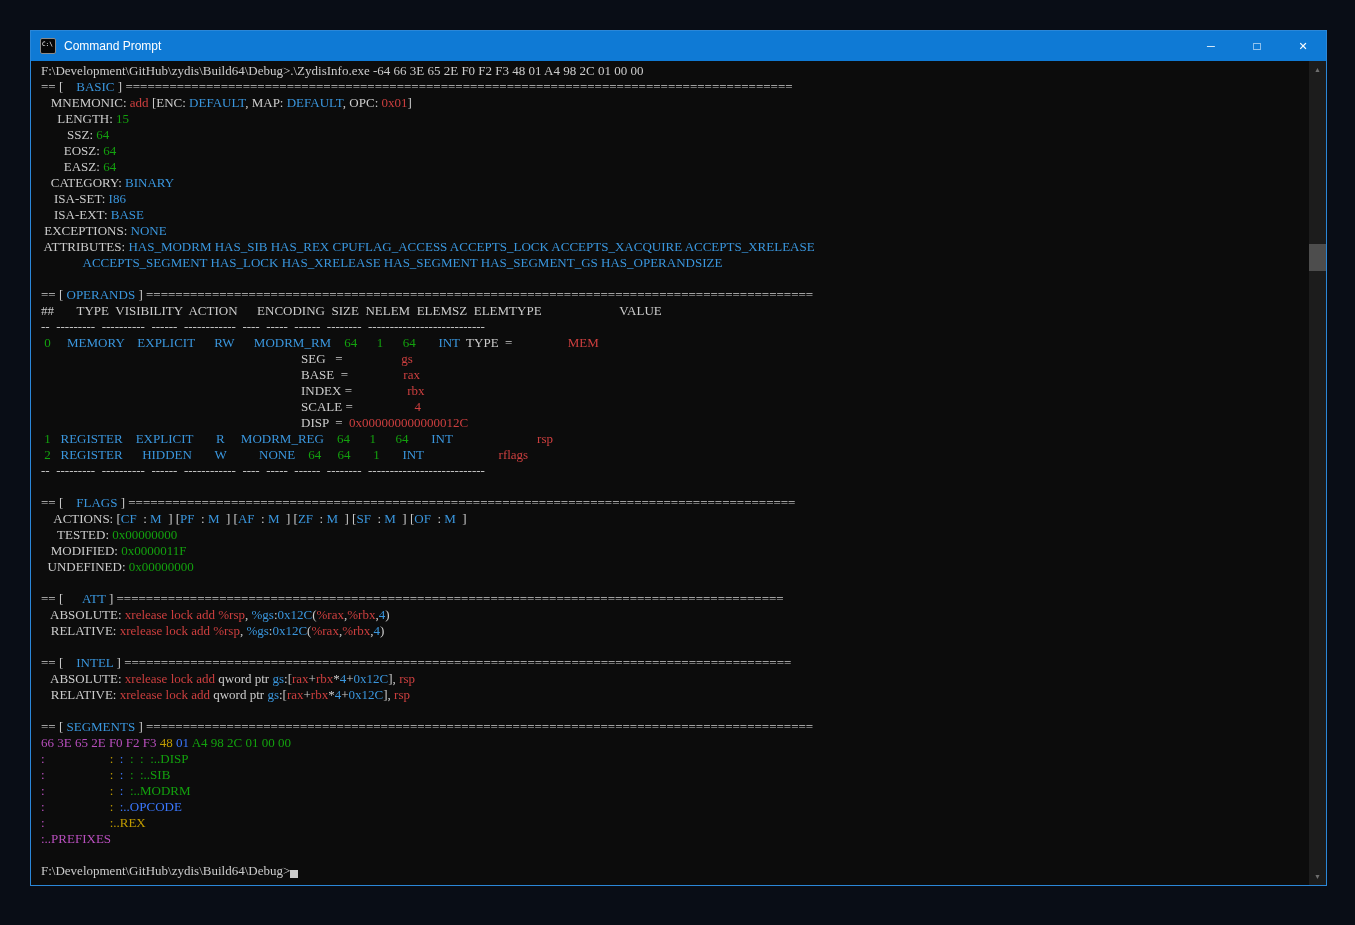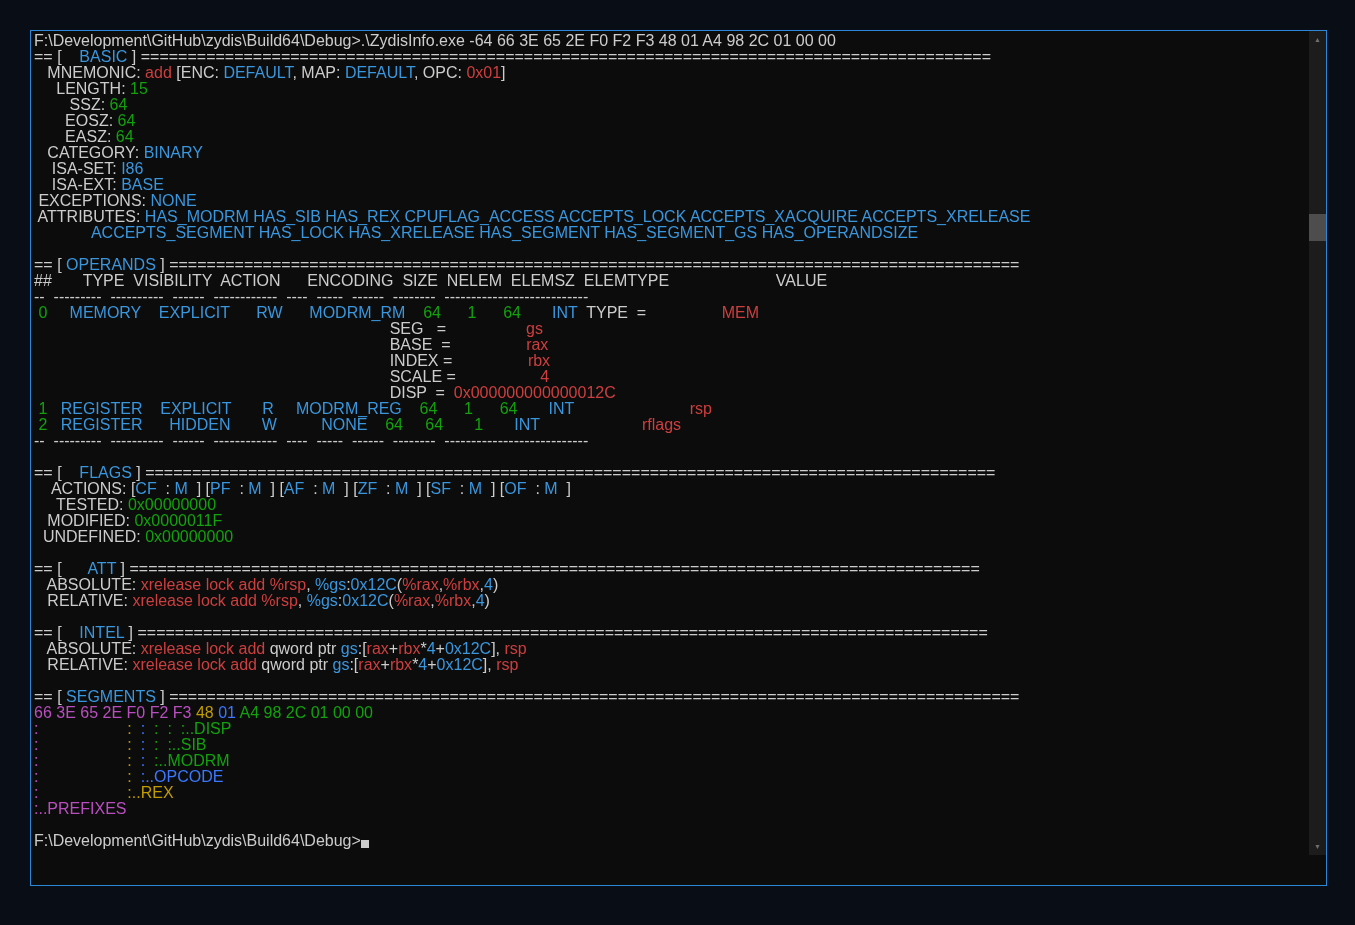--- a/index.html
+++ b/index.html
@@ -14,39 +14,50 @@
               border:1px solid #8a8a8a; border-radius:2px; flex:0 0 auto; overflow:hidden; }
   .cmd-icon-text { display:block; color:#ffffff; font-family:"DejaVu Sans Mono", monospace;
                    font-size:6px; line-height:7px; padding:1px 0 0 1px; }
   .title { color:#ffffff; font-size:12px; margin-left:8px; white-space:nowrap; }
   .controls { margin-left:auto; display:flex; height:100%; }
   .ctrl-btn { width:46px; height:100%; display:flex; align-items:center; justify-content:center;
               color:#ffffff; font-size:11px; cursor:default; }
   .ctrl-btn.maxi { font-size:12px; }
 
   .console { position:relative; width:100%; height:824px; background:#0C0C0C; overflow:hidden; }
-  .term { position:absolute; left:3px; top:2px; right:20px;
-          font-family:Liberation Sans, sans-serif;
-          font-size:16px; line-height:16px; color:#CCCCCC; }
+  .term { position:absolute; left:10px; top:2px; right:20px;
+          font-family:Liberation Serif, serif;
+          font-size:13px; line-height:16px; color:#CCCCCC; }
   .term-line { height:16px; white-space:pre; }
 
   .scrollbar { position:absolute; top:0; right:0; width:17px; height:100%; background:#1C1C1C; }
   .sb-arrow { position:absolute; left:0; width:17px; height:17px; color:#6E6E6E; font-size:7px;
               display:flex; align-items:center; justify-content:center; }
   .sb-arrow.up { top:0; }
   .sb-arrow.down { bottom:0; }
   .sb-thumb { position:absolute; left:0; top:183px; width:17px; height:27px; background:#4D4D4D; }
 
   .cursor { display:inline-block; width:8px; height:8px; background:#CCCCCC;
             vertical-align:bottom; margin-bottom:1px; }
 </style>
 </head>
 <body style="background: rgb(9, 13, 22);">
 
 <div class="window" style="border-color: rgb(43, 135, 216); background: rgb(12, 12, 12);">
+  <div class="titlebar" style="background: rgb(15, 122, 213);">
+    <div class="cmd-icon">
+      <span class="cmd-icon-text">C:\</span>
+    </div>
+    <span class="title">Command Prompt</span>
+    <div class="controls">
+      <div class="ctrl-btn">─</div>
+      <div class="ctrl-btn maxi">□</div>
+      <div class="ctrl-btn close">✕</div>
+    </div>
+  </div>
   <div class="console" style="background: rgb(12, 12, 12);">
     <pre id="terminal" class="term" style="color: rgb(204, 204, 204);"><div class="term-line"><span style="color: rgb(204, 204, 204);">F:\Development\GitHub\zydis\Build64\Debug&gt;.\ZydisInfo.exe -64 66 3E 65 2E F0 F2 F3 48 01 A4 98 2C 01 00 00</span></div><div class="term-line"><span style="color: rgb(204, 204, 204);">== [ </span><span style="color: rgb(58, 150, 221);">   BASIC</span><span style="color: rgb(204, 204, 204);"> ] </span><span style="color: rgb(204, 204, 204);">===========================================================================================</span></div><div class="term-line"><span style="color: rgb(204, 204, 204);">   MNEMONIC: </span><span style="color: rgb(205, 63, 63);">add</span><span style="color: rgb(204, 204, 204);"> [ENC: </span><span style="color: rgb(58, 150, 221);">DEFAULT</span><span style="color: rgb(204, 204, 204);">, MAP: </span><span style="color: rgb(58, 150, 221);">DEFAULT</span><span style="color: rgb(204, 204, 204);">, OPC: </span><span style="color: rgb(205, 63, 63);">0x01</span><span style="color: rgb(204, 204, 204);">]</span></div><div class="term-line"><span style="color: rgb(204, 204, 204);">     LENGTH: </span><span style="color: rgb(19, 161, 14);">15</span></div><div class="term-line"><span style="color: rgb(204, 204, 204);">        SSZ: </span><span style="color: rgb(19, 161, 14);">64</span></div><div class="term-line"><span style="color: rgb(204, 204, 204);">       EOSZ: </span><span style="color: rgb(19, 161, 14);">64</span></div><div class="term-line"><span style="color: rgb(204, 204, 204);">       EASZ: </span><span style="color: rgb(19, 161, 14);">64</span></div><div class="term-line"><span style="color: rgb(204, 204, 204);">   CATEGORY: </span><span style="color: rgb(58, 150, 221);">BINARY</span></div><div class="term-line"><span style="color: rgb(204, 204, 204);">    ISA-SET: </span><span style="color: rgb(58, 150, 221);">I86</span></div><div class="term-line"><span style="color: rgb(204, 204, 204);">    ISA-EXT: </span><span style="color: rgb(58, 150, 221);">BASE</span></div><div class="term-line"><span style="color: rgb(204, 204, 204);"> EXCEPTIONS: </span><span style="color: rgb(58, 150, 221);">NONE</span></div><div class="term-line"><span style="color: rgb(204, 204, 204);"> ATTRIBUTES: </span><span style="color: rgb(58, 150, 221);">HAS_MODRM HAS_SIB HAS_REX CPUFLAG_ACCESS ACCEPTS_LOCK ACCEPTS_XACQUIRE ACCEPTS_XRELEASE</span></div><div class="term-line"><span style="color: rgb(204, 204, 204);">             </span><span style="color: rgb(58, 150, 221);">ACCEPTS_SEGMENT HAS_LOCK HAS_XRELEASE HAS_SEGMENT HAS_SEGMENT_GS HAS_OPERANDSIZE</span></div><div class="term-line"></div><div class="term-line"><span style="color: rgb(204, 204, 204);">== [ </span><span style="color: rgb(58, 150, 221);">OPERANDS</span><span style="color: rgb(204, 204, 204);"> ] </span><span style="color: rgb(204, 204, 204);">===========================================================================================</span></div><div class="term-line"><span style="color: rgb(204, 204, 204);">##</span><span style="color: rgb(204, 204, 204);">       </span><span style="color: rgb(204, 204, 204);">TYPE  VISIBILITY  ACTION</span><span style="color: rgb(204, 204, 204);">      </span><span style="color: rgb(204, 204, 204);">ENCODING  SIZE  NELEM  ELEMSZ  ELEMTYPE</span><span style="color: rgb(204, 204, 204);">                        </span><span style="color: rgb(204, 204, 204);">VALUE</span></div><div class="term-line"><span style="color: rgb(204, 204, 204);">--  </span><span style="color: rgb(204, 204, 204);">---------</span><span style="color: rgb(204, 204, 204);">  </span><span style="color: rgb(204, 204, 204);">----------</span><span style="color: rgb(204, 204, 204);">  </span><span style="color: rgb(204, 204, 204);">------</span><span style="color: rgb(204, 204, 204);">  </span><span style="color: rgb(204, 204, 204);">------------</span><span style="color: rgb(204, 204, 204);">  </span><span style="color: rgb(204, 204, 204);">----</span><span style="color: rgb(204, 204, 204);">  </span><span style="color: rgb(204, 204, 204);">-----</span><span style="color: rgb(204, 204, 204);">  </span><span style="color: rgb(204, 204, 204);">------</span><span style="color: rgb(204, 204, 204);">  </span><span style="color: rgb(204, 204, 204);">--------</span><span style="color: rgb(204, 204, 204);">  </span><span style="color: rgb(204, 204, 204);">---------------------------</span></div><div class="term-line"><span style="color: rgb(19, 161, 14);"> 0</span><span style="color: rgb(204, 204, 204);">     </span><span style="color: rgb(58, 150, 221);">MEMORY</span><span style="color: rgb(204, 204, 204);">    </span><span style="color: rgb(58, 150, 221);">EXPLICIT</span><span style="color: rgb(204, 204, 204);">      </span><span style="color: rgb(58, 150, 221);">RW</span><span style="color: rgb(204, 204, 204);">      </span><span style="color: rgb(58, 150, 221);">MODRM_RM</span><span style="color: rgb(204, 204, 204);">    </span><span style="color: rgb(19, 161, 14);">64</span><span style="color: rgb(204, 204, 204);">      </span><span style="color: rgb(19, 161, 14);">1</span><span style="color: rgb(204, 204, 204);">      </span><span style="color: rgb(19, 161, 14);">64</span><span style="color: rgb(204, 204, 204);">       </span><span style="color: rgb(58, 150, 221);">INT</span><span style="color: rgb(204, 204, 204);">  TYPE  =</span><span style="color: rgb(204, 204, 204);">                 </span><span style="color: rgb(205, 63, 63);">MEM</span></div><div class="term-line"><span style="color: rgb(204, 204, 204);">                                                                                </span><span style="color: rgb(204, 204, 204);">SEG   =</span><span style="color: rgb(204, 204, 204);">                  </span><span style="color: rgb(205, 63, 63);">gs</span></div><div class="term-line"><span style="color: rgb(204, 204, 204);">                                                                                </span><span style="color: rgb(204, 204, 204);">BASE  =</span><span style="color: rgb(204, 204, 204);">                 </span><span style="color: rgb(205, 63, 63);">rax</span></div><div class="term-line"><span style="color: rgb(204, 204, 204);">                                                                                </span><span style="color: rgb(204, 204, 204);">INDEX =</span><span style="color: rgb(204, 204, 204);">                 </span><span style="color: rgb(205, 63, 63);">rbx</span></div><div class="term-line"><span style="color: rgb(204, 204, 204);">                                                                                </span><span style="color: rgb(204, 204, 204);">SCALE =</span><span style="color: rgb(204, 204, 204);">                   </span><span style="color: rgb(205, 63, 63);">4</span></div><div class="term-line"><span style="color: rgb(204, 204, 204);">                                                                                </span><span style="color: rgb(204, 204, 204);">DISP  =</span><span style="color: rgb(204, 204, 204);">  </span><span style="color: rgb(205, 63, 63);">0x000000000000012C</span></div><div class="term-line"><span style="color: rgb(19, 161, 14);"> 1</span><span style="color: rgb(204, 204, 204);">   </span><span style="color: rgb(58, 150, 221);">REGISTER</span><span style="color: rgb(204, 204, 204);">    </span><span style="color: rgb(58, 150, 221);">EXPLICIT</span><span style="color: rgb(204, 204, 204);">       </span><span style="color: rgb(58, 150, 221);">R</span><span style="color: rgb(204, 204, 204);">     </span><span style="color: rgb(58, 150, 221);">MODRM_REG</span><span style="color: rgb(204, 204, 204);">    </span><span style="color: rgb(19, 161, 14);">64</span><span style="color: rgb(204, 204, 204);">      </span><span style="color: rgb(19, 161, 14);">1</span><span style="color: rgb(204, 204, 204);">      </span><span style="color: rgb(19, 161, 14);">64</span><span style="color: rgb(204, 204, 204);">       </span><span style="color: rgb(58, 150, 221);">INT</span><span style="color: rgb(204, 204, 204);">                          </span><span style="color: rgb(205, 63, 63);">rsp</span></div><div class="term-line"><span style="color: rgb(19, 161, 14);"> 2</span><span style="color: rgb(204, 204, 204);">   </span><span style="color: rgb(58, 150, 221);">REGISTER</span><span style="color: rgb(204, 204, 204);">      </span><span style="color: rgb(58, 150, 221);">HIDDEN</span><span style="color: rgb(204, 204, 204);">       </span><span style="color: rgb(58, 150, 221);">W</span><span style="color: rgb(204, 204, 204);">          </span><span style="color: rgb(58, 150, 221);">NONE</span><span style="color: rgb(204, 204, 204);">    </span><span style="color: rgb(19, 161, 14);">64</span><span style="color: rgb(204, 204, 204);">     </span><span style="color: rgb(19, 161, 14);">64</span><span style="color: rgb(204, 204, 204);">       </span><span style="color: rgb(19, 161, 14);">1</span><span style="color: rgb(204, 204, 204);">       </span><span style="color: rgb(58, 150, 221);">INT</span><span style="color: rgb(204, 204, 204);">                       </span><span style="color: rgb(205, 63, 63);">rflags</span></div><div class="term-line"><span style="color: rgb(204, 204, 204);">--  </span><span style="color: rgb(204, 204, 204);">---------</span><span style="color: rgb(204, 204, 204);">  </span><span style="color: rgb(204, 204, 204);">----------</span><span style="color: rgb(204, 204, 204);">  </span><span style="color: rgb(204, 204, 204);">------</span><span style="color: rgb(204, 204, 204);">  </span><span style="color: rgb(204, 204, 204);">------------</span><span style="color: rgb(204, 204, 204);">  </span><span style="color: rgb(204, 204, 204);">----</span><span style="color: rgb(204, 204, 204);">  </span><span style="color: rgb(204, 204, 204);">-----</span><span style="color: rgb(204, 204, 204);">  </span><span style="color: rgb(204, 204, 204);">------</span><span style="color: rgb(204, 204, 204);">  </span><span style="color: rgb(204, 204, 204);">--------</span><span style="color: rgb(204, 204, 204);">  </span><span style="color: rgb(204, 204, 204);">---------------------------</span></div><div class="term-line"></div><div class="term-line"><span style="color: rgb(204, 204, 204);">== [ </span><span style="color: rgb(58, 150, 221);">   FLAGS</span><span style="color: rgb(204, 204, 204);"> ] </span><span style="color: rgb(204, 204, 204);">===========================================================================================</span></div><div class="term-line"><span style="color: rgb(204, 204, 204);">    ACTIONS: [</span><span style="color: rgb(58, 150, 221);">CF</span><span style="color: rgb(204, 204, 204);">  : </span><span style="color: rgb(58, 150, 221);">M</span><span style="color: rgb(204, 204, 204);">  ] [</span><span style="color: rgb(58, 150, 221);">PF</span><span style="color: rgb(204, 204, 204);">  : </span><span style="color: rgb(58, 150, 221);">M</span><span style="color: rgb(204, 204, 204);">  ] [</span><span style="color: rgb(58, 150, 221);">AF</span><span style="color: rgb(204, 204, 204);">  : </span><span style="color: rgb(58, 150, 221);">M</span><span style="color: rgb(204, 204, 204);">  ] [</span><span style="color: rgb(58, 150, 221);">ZF</span><span style="color: rgb(204, 204, 204);">  : </span><span style="color: rgb(58, 150, 221);">M</span><span style="color: rgb(204, 204, 204);">  ] [</span><span style="color: rgb(58, 150, 221);">SF</span><span style="color: rgb(204, 204, 204);">  : </span><span style="color: rgb(58, 150, 221);">M</span><span style="color: rgb(204, 204, 204);">  ] [</span><span style="color: rgb(58, 150, 221);">OF</span><span style="color: rgb(204, 204, 204);">  : </span><span style="color: rgb(58, 150, 221);">M</span><span style="color: rgb(204, 204, 204);">  ]</span></div><div class="term-line"><span style="color: rgb(204, 204, 204);">     TESTED: </span><span style="color: rgb(19, 161, 14);">0x00000000</span></div><div class="term-line"><span style="color: rgb(204, 204, 204);">   MODIFIED: </span><span style="color: rgb(19, 161, 14);">0x0000011F</span></div><div class="term-line"><span style="color: rgb(204, 204, 204);">  UNDEFINED: </span><span style="color: rgb(19, 161, 14);">0x00000000</span></div><div class="term-line"></div><div class="term-line"><span style="color: rgb(204, 204, 204);">== [ </span><span style="color: rgb(58, 150, 221);">     ATT</span><span style="color: rgb(204, 204, 204);"> ] </span><span style="color: rgb(204, 204, 204);">===========================================================================================</span></div><div class="term-line"><span style="color: rgb(204, 204, 204);">   ABSOLUTE: </span><span style="color: rgb(205, 63, 63);">xrelease lock add %rsp</span><span style="color: rgb(204, 204, 204);">, </span><span style="color: rgb(58, 150, 221);">%gs</span><span style="color: rgb(204, 204, 204);">:</span><span style="color: rgb(58, 150, 221);">0x12C</span><span style="color: rgb(204, 204, 204);">(</span><span style="color: rgb(205, 63, 63);">%rax</span><span style="color: rgb(204, 204, 204);">,</span><span style="color: rgb(205, 63, 63);">%rbx</span><span style="color: rgb(204, 204, 204);">,</span><span style="color: rgb(58, 150, 221);">4</span><span style="color: rgb(204, 204, 204);">)</span></div><div class="term-line"><span style="color: rgb(204, 204, 204);">   RELATIVE: </span><span style="color: rgb(205, 63, 63);">xrelease lock add %rsp</span><span style="color: rgb(204, 204, 204);">, </span><span style="color: rgb(58, 150, 221);">%gs</span><span style="color: rgb(204, 204, 204);">:</span><span style="color: rgb(58, 150, 221);">0x12C</span><span style="color: rgb(204, 204, 204);">(</span><span style="color: rgb(205, 63, 63);">%rax</span><span style="color: rgb(204, 204, 204);">,</span><span style="color: rgb(205, 63, 63);">%rbx</span><span style="color: rgb(204, 204, 204);">,</span><span style="color: rgb(58, 150, 221);">4</span><span style="color: rgb(204, 204, 204);">)</span></div><div class="term-line"></div><div class="term-line"><span style="color: rgb(204, 204, 204);">== [ </span><span style="color: rgb(58, 150, 221);">   INTEL</span><span style="color: rgb(204, 204, 204);"> ] </span><span style="color: rgb(204, 204, 204);">===========================================================================================</span></div><div class="term-line"><span style="color: rgb(204, 204, 204);">   ABSOLUTE: </span><span style="color: rgb(205, 63, 63);">xrelease lock add</span><span style="color: rgb(204, 204, 204);"> qword ptr </span><span style="color: rgb(58, 150, 221);">gs</span><span style="color: rgb(204, 204, 204);">:[</span><span style="color: rgb(205, 63, 63);">rax</span><span style="color: rgb(204, 204, 204);">+</span><span style="color: rgb(205, 63, 63);">rbx</span><span style="color: rgb(204, 204, 204);">*</span><span style="color: rgb(58, 150, 221);">4</span><span style="color: rgb(204, 204, 204);">+</span><span style="color: rgb(58, 150, 221);">0x12C</span><span style="color: rgb(204, 204, 204);">], </span><span style="color: rgb(205, 63, 63);">rsp</span></div><div class="term-line"><span style="color: rgb(204, 204, 204);">   RELATIVE: </span><span style="color: rgb(205, 63, 63);">xrelease lock add</span><span style="color: rgb(204, 204, 204);"> qword ptr </span><span style="color: rgb(58, 150, 221);">gs</span><span style="color: rgb(204, 204, 204);">:[</span><span style="color: rgb(205, 63, 63);">rax</span><span style="color: rgb(204, 204, 204);">+</span><span style="color: rgb(205, 63, 63);">rbx</span><span style="color: rgb(204, 204, 204);">*</span><span style="color: rgb(58, 150, 221);">4</span><span style="color: rgb(204, 204, 204);">+</span><span style="color: rgb(58, 150, 221);">0x12C</span><span style="color: rgb(204, 204, 204);">], </span><span style="color: rgb(205, 63, 63);">rsp</span></div><div class="term-line"></div><div class="term-line"><span style="color: rgb(204, 204, 204);">== [ </span><span style="color: rgb(58, 150, 221);">SEGMENTS</span><span style="color: rgb(204, 204, 204);"> ] </span><span style="color: rgb(204, 204, 204);">===========================================================================================</span></div><div class="term-line"><span style="color: rgb(185, 79, 190);">66 3E 65 2E F0 F2 F3</span><span style="color: rgb(204, 204, 204);"> </span><span style="color: rgb(193, 156, 0);">48</span><span style="color: rgb(204, 204, 204);"> </span><span style="color: rgb(59, 120, 255);">01</span><span style="color: rgb(204, 204, 204);"> </span><span style="color: rgb(19, 161, 14);">A4</span><span style="color: rgb(204, 204, 204);"> </span><span style="color: rgb(19, 161, 14);">98</span><span style="color: rgb(204, 204, 204);"> </span><span style="color: rgb(19, 161, 14);">2C 01 00 00</span></div><div class="term-line"><span style="color: rgb(185, 79, 190);">:</span><span style="color: rgb(204, 204, 204);">                    </span><span style="color: rgb(193, 156, 0);">:</span><span style="color: rgb(204, 204, 204);">  </span><span style="color: rgb(59, 120, 255);">:</span><span style="color: rgb(204, 204, 204);">  </span><span style="color: rgb(19, 161, 14);">:</span><span style="color: rgb(204, 204, 204);">  </span><span style="color: rgb(19, 161, 14);">:</span><span style="color: rgb(204, 204, 204);">  </span><span style="color: rgb(19, 161, 14);">:..DISP</span></div><div class="term-line"><span style="color: rgb(185, 79, 190);">:</span><span style="color: rgb(204, 204, 204);">                    </span><span style="color: rgb(193, 156, 0);">:</span><span style="color: rgb(204, 204, 204);">  </span><span style="color: rgb(59, 120, 255);">:</span><span style="color: rgb(204, 204, 204);">  </span><span style="color: rgb(19, 161, 14);">:</span><span style="color: rgb(204, 204, 204);">  </span><span style="color: rgb(19, 161, 14);">:..SIB</span></div><div class="term-line"><span style="color: rgb(185, 79, 190);">:</span><span style="color: rgb(204, 204, 204);">                    </span><span style="color: rgb(193, 156, 0);">:</span><span style="color: rgb(204, 204, 204);">  </span><span style="color: rgb(59, 120, 255);">:</span><span style="color: rgb(204, 204, 204);">  </span><span style="color: rgb(19, 161, 14);">:..MODRM</span></div><div class="term-line"><span style="color: rgb(185, 79, 190);">:</span><span style="color: rgb(204, 204, 204);">                    </span><span style="color: rgb(193, 156, 0);">:</span><span style="color: rgb(204, 204, 204);">  </span><span style="color: rgb(59, 120, 255);">:..OPCODE</span></div><div class="term-line"><span style="color: rgb(185, 79, 190);">:</span><span style="color: rgb(204, 204, 204);">                    </span><span style="color: rgb(193, 156, 0);">:..REX</span></div><div class="term-line"><span style="color: rgb(185, 79, 190);">:..PREFIXES</span></div><div class="term-line"></div><div class="term-line"><span style="color: rgb(204, 204, 204);">F:\Development\GitHub\zydis\Build64\Debug&gt;</span><span class="cursor" style="background: rgb(204, 204, 204);"></span></div></pre>
     <div class="scrollbar">
       <div class="sb-arrow up">▲</div>
       <div class="sb-thumb"></div>
       <div class="sb-arrow down">▼</div>
     </div>
   </div>
 </div>
 

